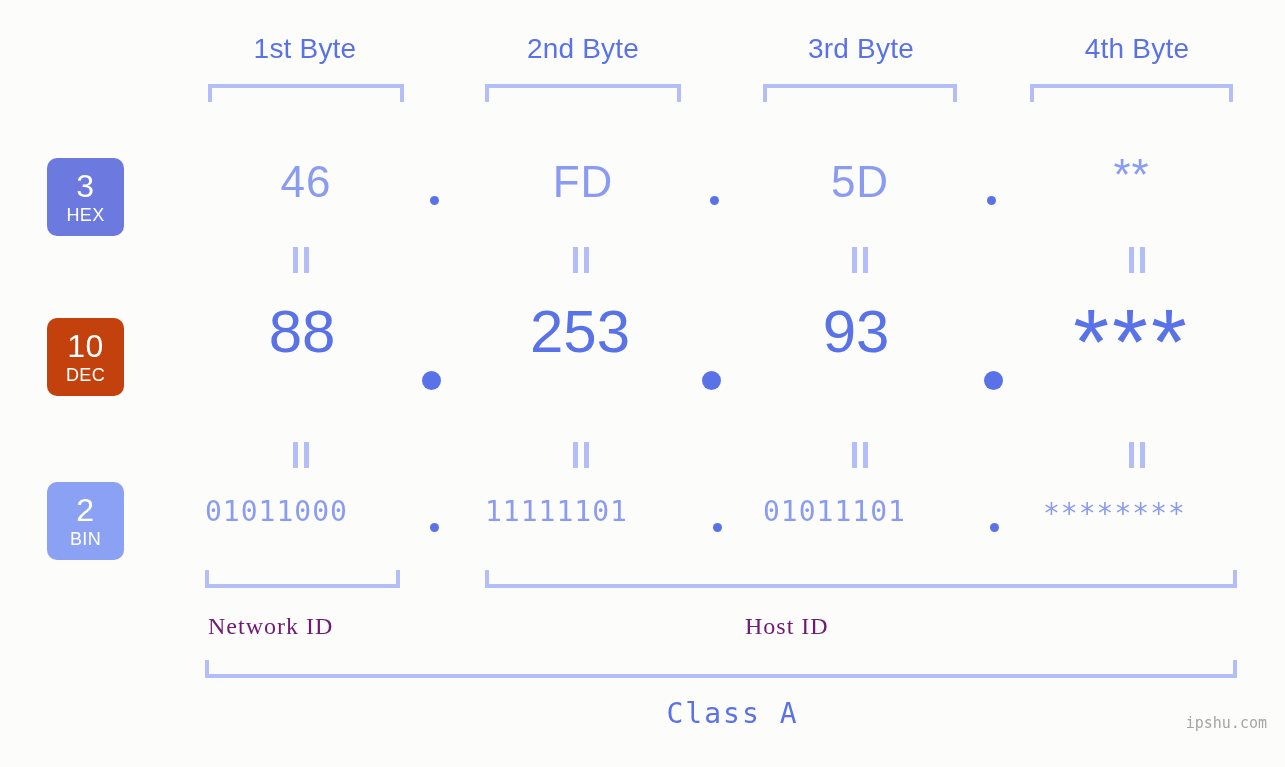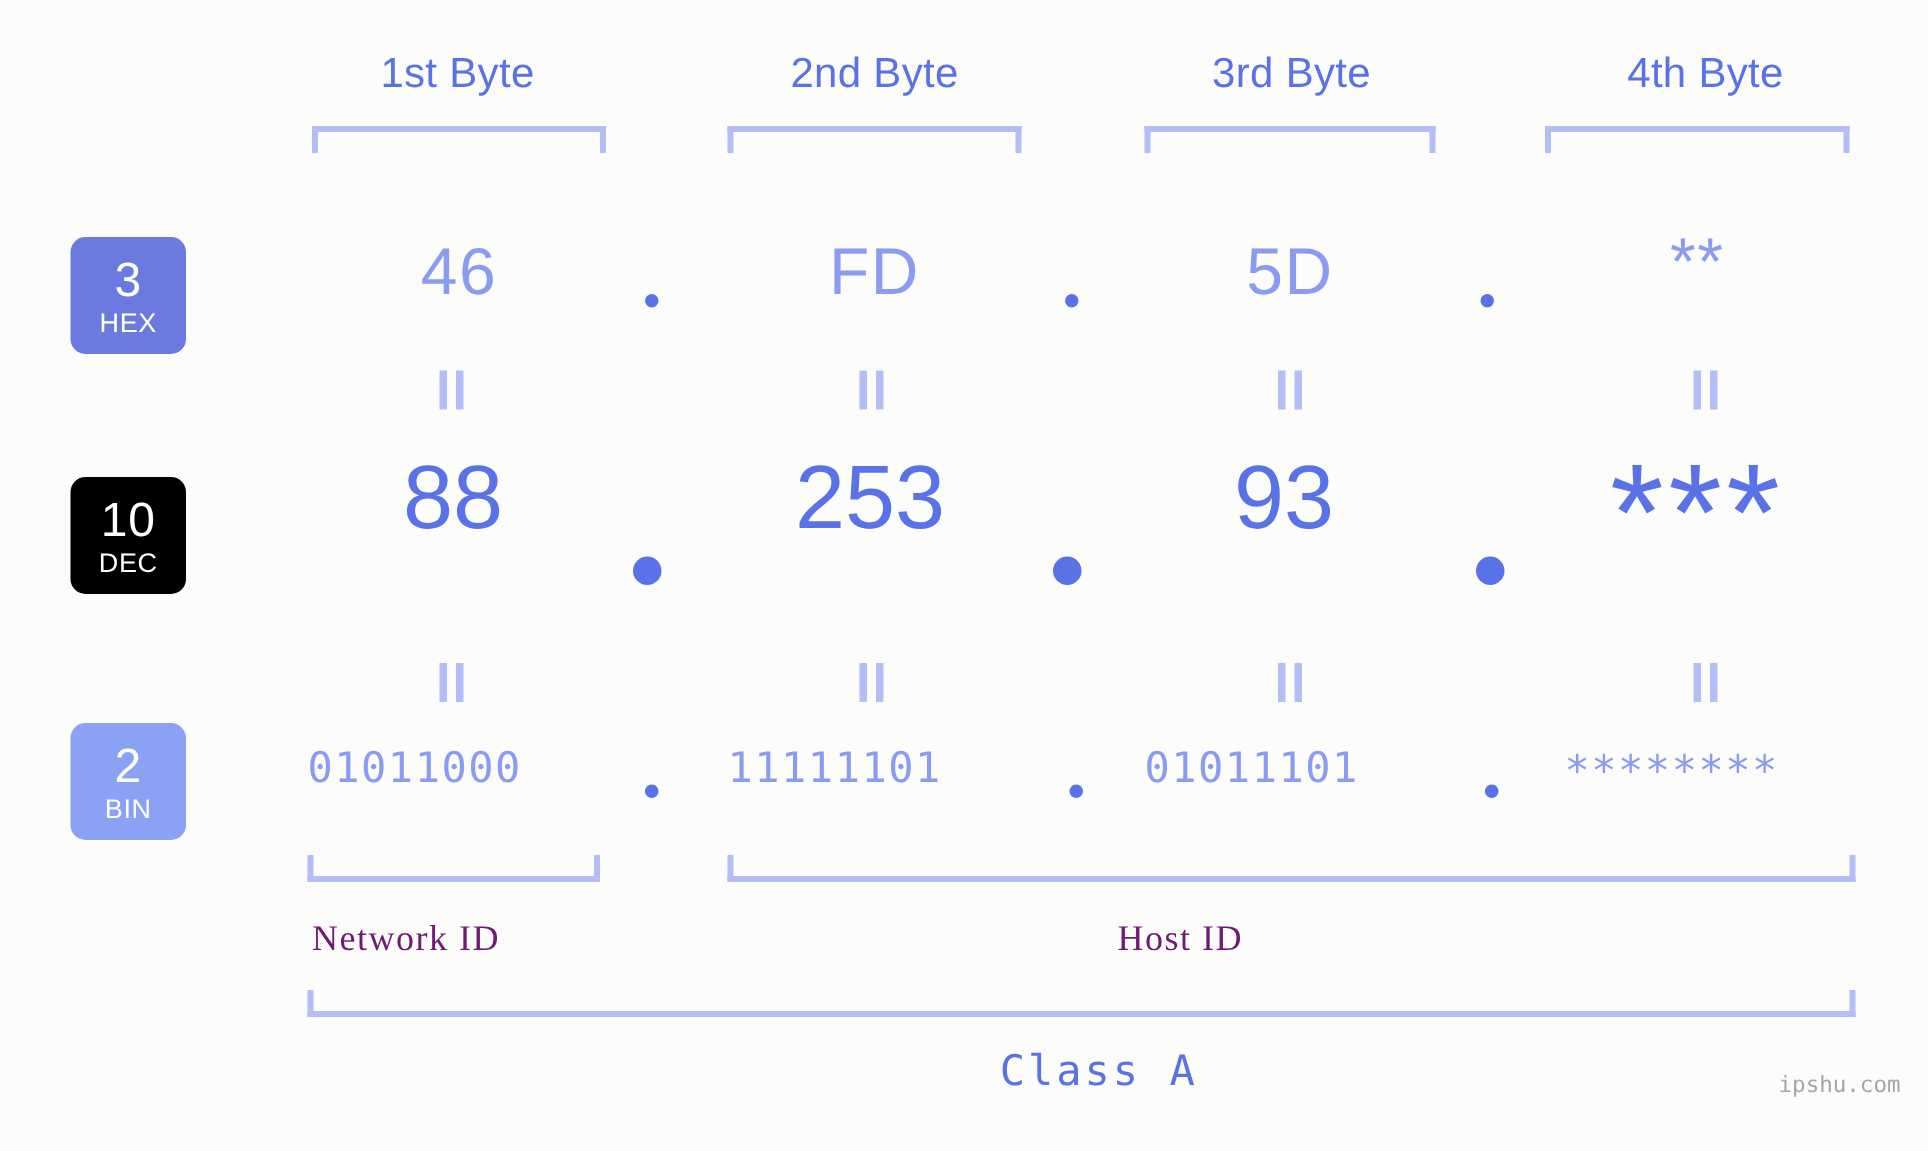--- a/index.html
+++ b/index.html
@@ -71,21 +71,21 @@
     font-weight: 400;
     letter-spacing: 0.5px;
   }
   .badge .sub {
     font-size: 18px;
     font-weight: 400;
     margin-top: 4px;
     letter-spacing: 0.4px;
   }
   #badge-hex { top: 158px; background: #6c7ae0; }
-  #badge-dec { top: 318px; background: #000000; }
+  #badge-dec { top: 318px; background: #c2410c; }
   #badge-bin { top: 482px; background: #8aa1f4; }
 
   
   .hex-val {
     position: absolute;
     top: 157px;
     font-size: 44px;
     color: #8a9bf2;
     text-align: center;
     letter-spacing: 1px;

